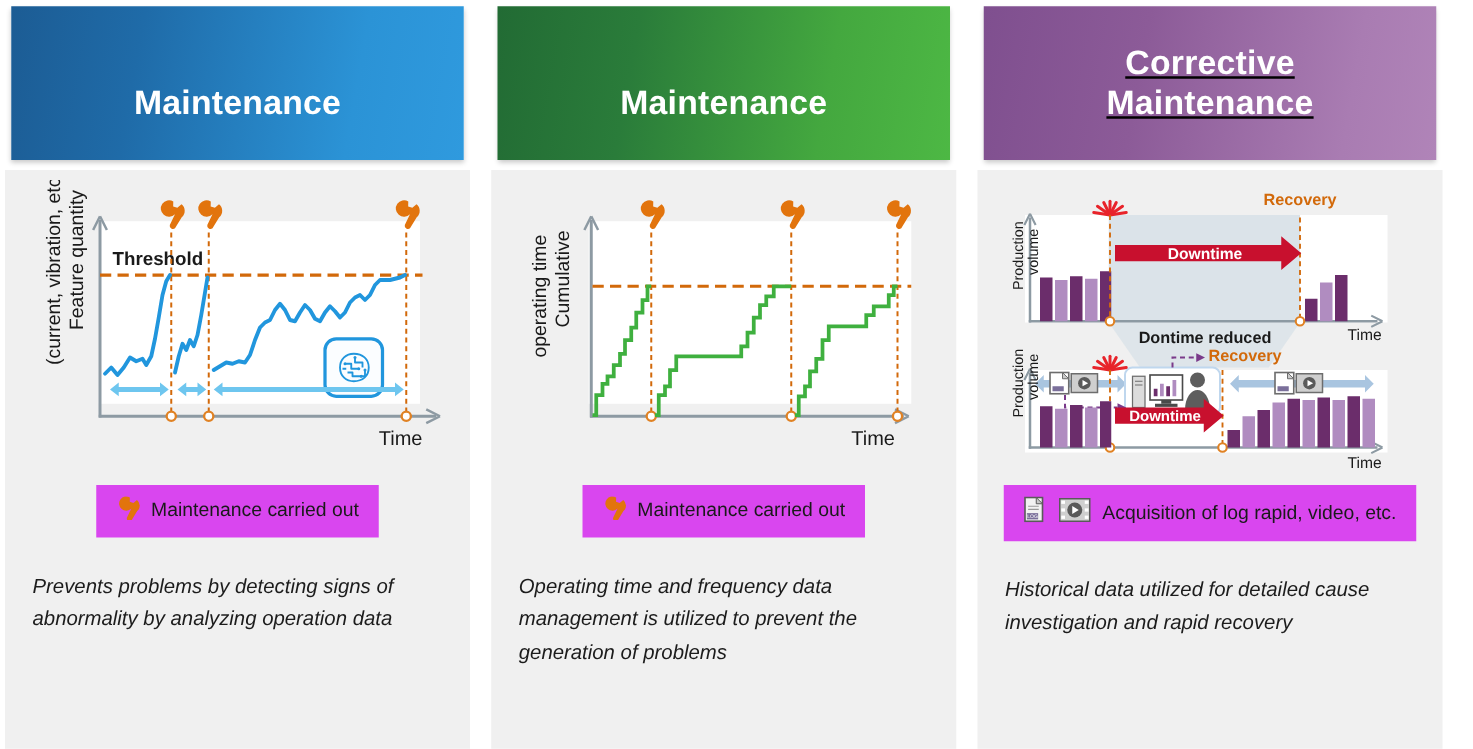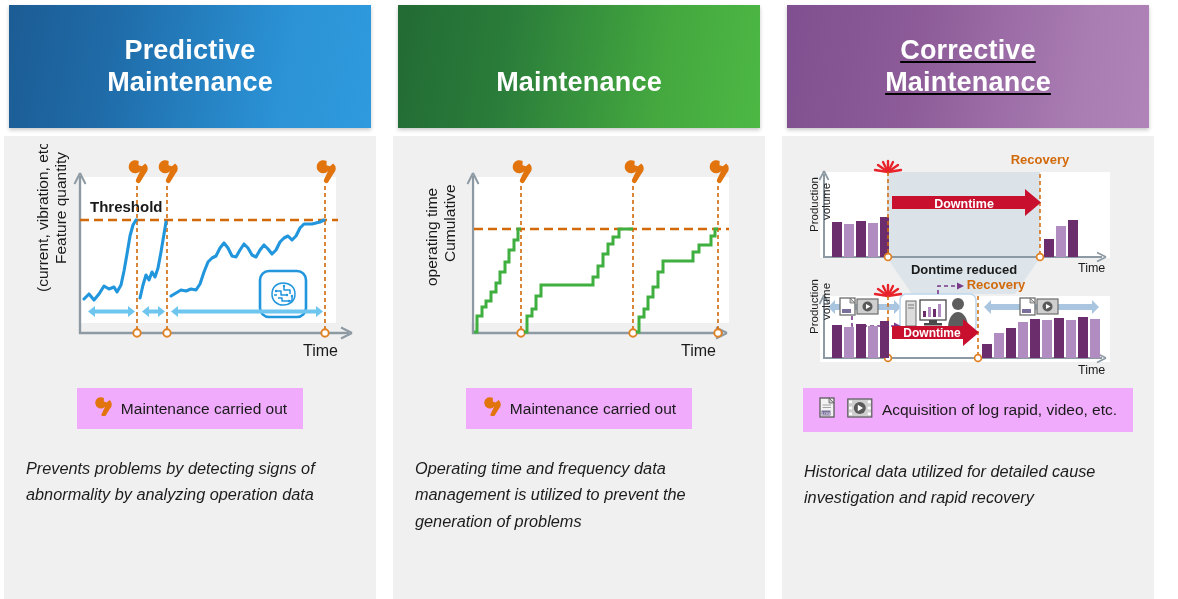--- a/index.html
+++ b/index.html
@@ -28,41 +28,41 @@
   .panel-body {
     flex:1; background:#f0f0f0; margin:8px 0 0 0;
     display:flex; flex-direction:column; align-items:center;
     padding-top:8px;
   }
 
   .fig { width:100%; height:238px; position:relative; }
   .fig svg { display:block; }
 
   .legend {
-    background:#f0abfc; margin-top:6px;
+    background:#d946ef; margin-top:6px;
     padding:9px 16px; display:flex; align-items:center; gap:9px;
     font-size:15.5px; color:#1a1a1a;
   }
   .legend .lbl { white-space:nowrap; }
 
   .desc {
     margin-top:26px; padding:0 22px; width:100%;
     font-size:16.3px; line-height:1.62; color:#1c1c1c;font-style:italic;
   }
   .legend-wrap { display:flex; justify-content:center; width:100%; }
 </style>
 </head>
 <body>
 
 <div class="board">
 
   <div class="panel">
     <div class="panel-header hdr-blue">
       <h2>
-        <span>Predictive</span><br>
+        <br>
         <span>Maintenance</span>
       </h2>
     </div>
 
     <div class="panel-body">
       <div class="fig">
         <svg width="372" height="238" viewBox="0 0 372 238">
 
           <rect x="75" y="33" width="257" height="146" fill="#ffffff"></rect>
 

